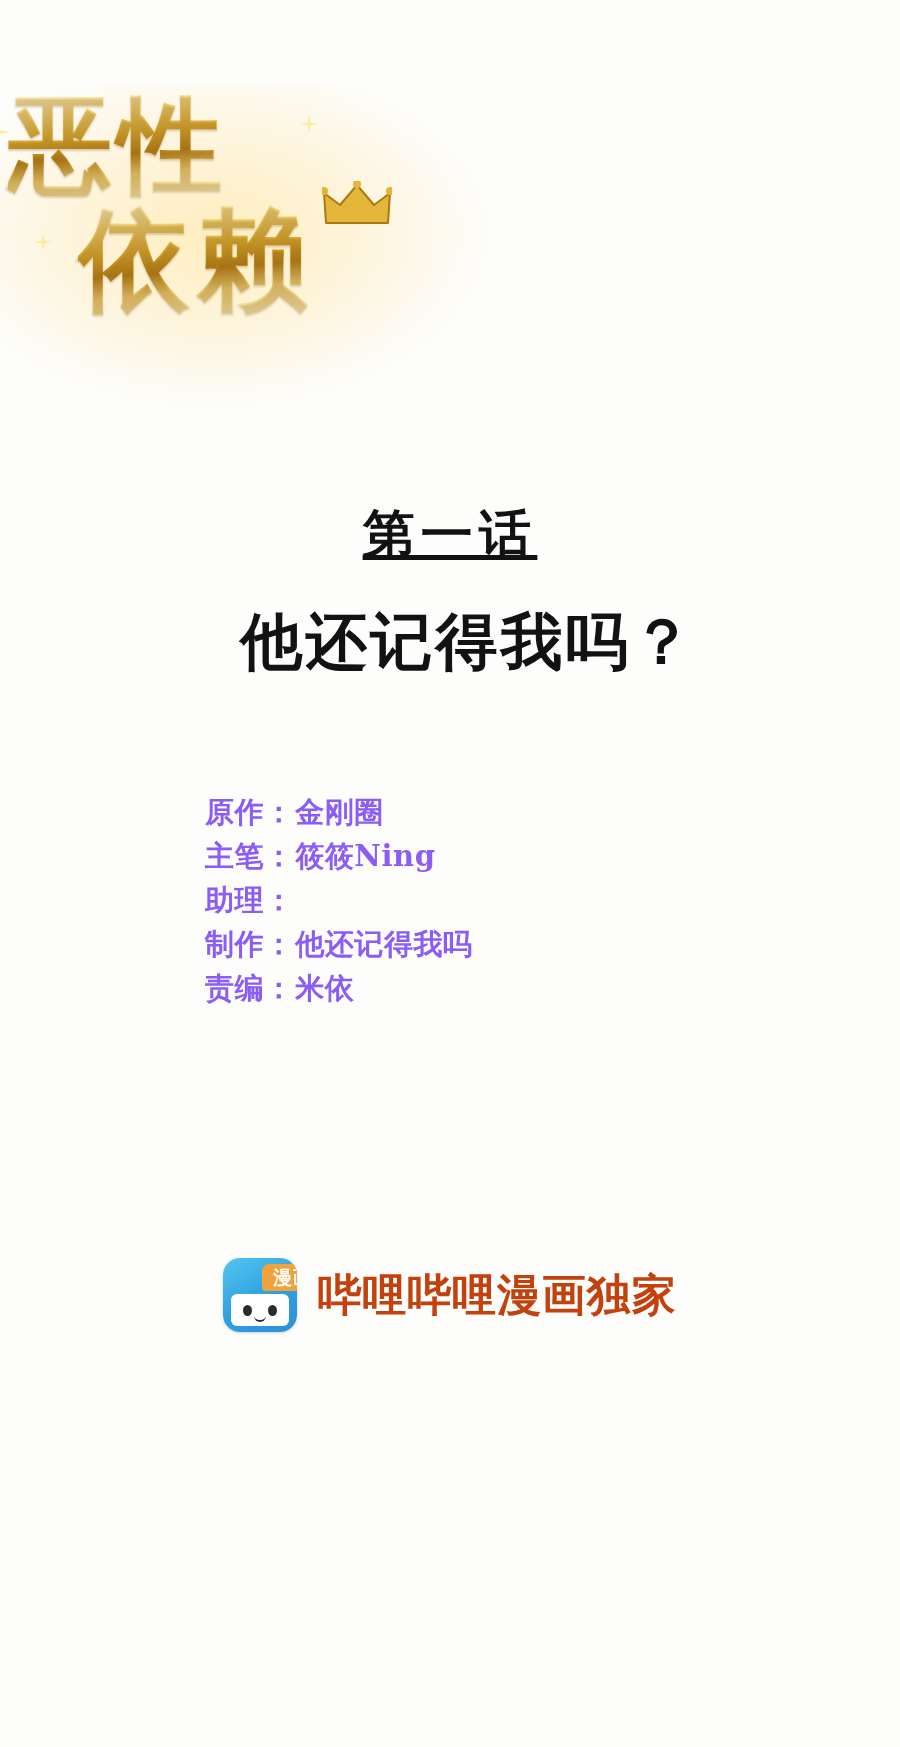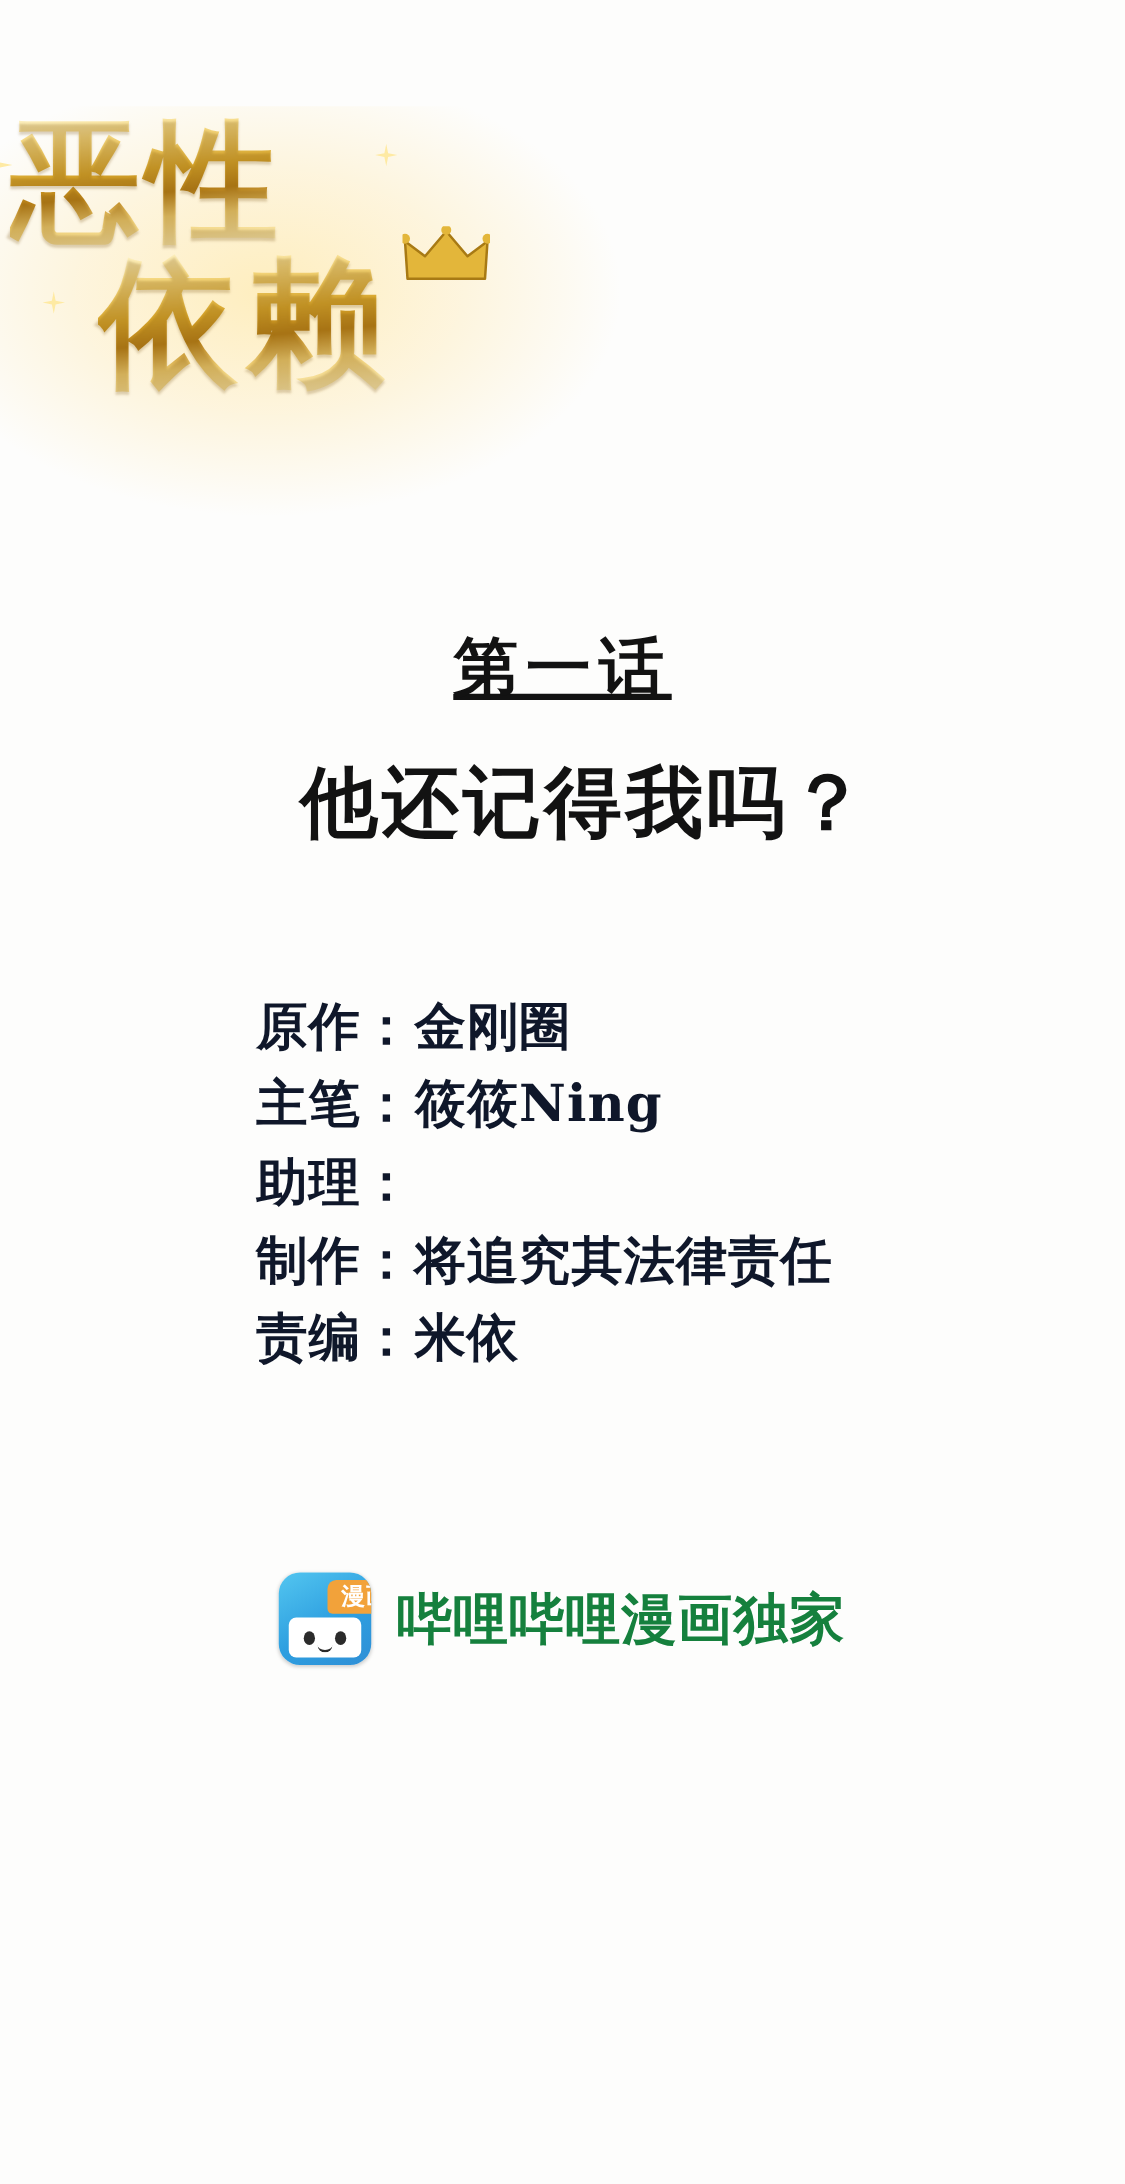--- a/index.html
+++ b/index.html
@@ -125,23 +125,23 @@
     position: absolute;
     top: 790px;
     left: 205px;
     width: 520px;
   }
   .credit-row {
     display: flex;
     align-items: baseline;
     font-family: "DejaVu Serif", "Liberation Serif", serif;
     font-weight: 700;
-    font-size: 41px;
+    font-size: 29px;
     line-height: 1.52;
-    color: #0f172a;
+    color: #8b5cf6;
     white-space: nowrap;
     text-align: center;
   }
   .credit-role {
     letter-spacing: 0.02em;
   }
   .credit-sep {
     margin: 0 2px 0 0;
   }
   .credit-name {
@@ -213,21 +213,21 @@
     width: 12px;
     height: 5px;
     border-bottom: 2px solid #2b2b2b;
     border-radius: 0 0 8px 8px;
   }
   .platform-text {
     font-family: "DejaVu Serif", "Liberation Serif", serif;
     font-weight: 700;
     font-size: 44px;
     letter-spacing: 0.02em;
-    color: #15803d;
+    color: #c2410c;
     white-space: nowrap;
   }
 
   
   .notice {
     position: absolute;
     top: 1360px;
     left: 0;
     width: 900px;
     text-align: center;
@@ -285,21 +285,21 @@
       <span class="credit-sep">：</span>
       <span class="credit-name">筱筱Ning</span>
     </div>
     <div class="credit-row">
       <span class="credit-role">助理</span>
       <span class="credit-sep">：</span>
     </div>
     <div class="credit-row">
       <span class="credit-role">制作</span>
       <span class="credit-sep">：</span>
-      <span class="credit-name">将追究其法律责任</span>
+      <span class="credit-name">他还记得我吗</span>
     </div>
     <div class="credit-row">
       <span class="credit-role">责编</span>
       <span class="credit-sep">：</span>
       <span class="credit-name">米依</span>
     </div>
   </div>
 
   <div class="platform">
     <div class="platform-badge">

